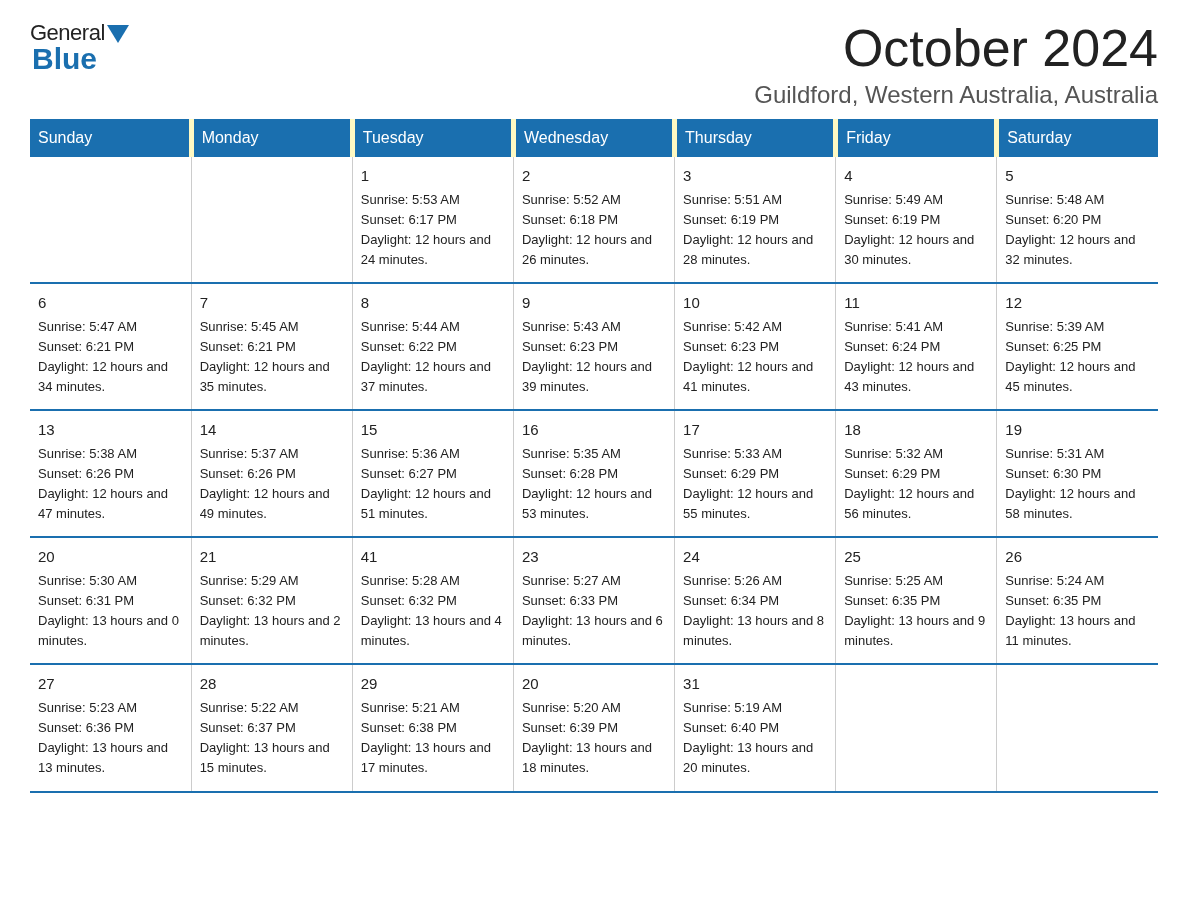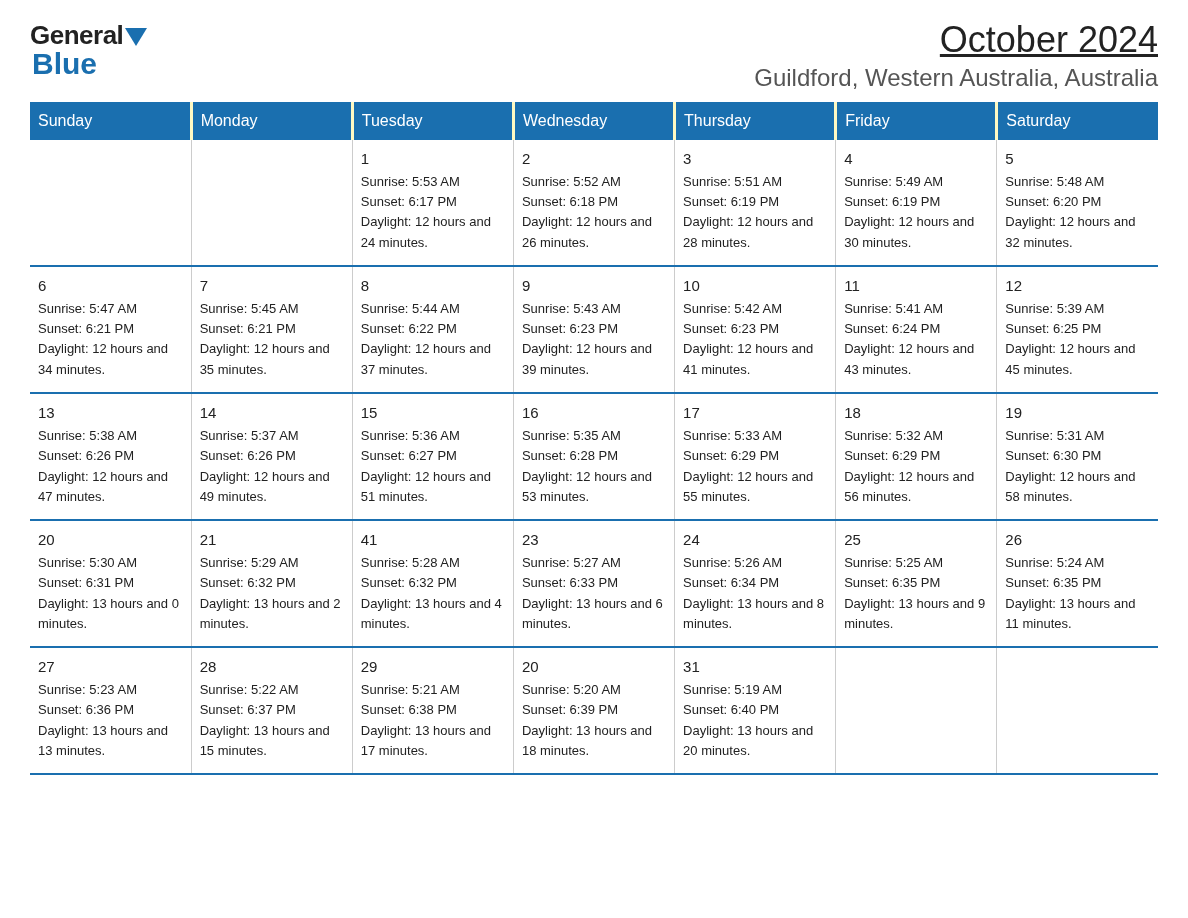--- a/index.html
+++ b/index.html
@@ -14,46 +14,45 @@
     .header {
       display: flex;
       justify-content: space-between;
       align-items: flex-start;
       margin-bottom: 10px;
     }
     .title-section {
       text-align: right;
     }
     .month-title {
-      font-size: 36px;
+      font-size: 52px;
       font-weight: normal;
       color: #222;
       line-height: 1.1;
-      text-decoration: underline;
     }
     .location {
       font-size: 24px;
       color: #555;
       margin-top: 4px;
     }
     .calendar {
       width: 100%;
       border-collapse: collapse;
       margin-top: 10px;
     }
     .calendar thead tr {
       background-color: #1a6faf;
       color: #fff;
     }
     .calendar thead th {
       padding: 10px 8px;
       text-align: left;
       font-size: 16px;
       font-weight: normal;
-      border-right: 3px solid #fef9c3;
+      border-right: 5px solid #fef9c3;
     }
     .calendar thead th:last-child {
       border-right: none;
     }
     .calendar tbody tr {
       border-bottom: 2px solid #1a6faf;
     }
     .calendar tbody td {
       vertical-align: top;
       padding: 8px 8px 12px 8px;
@@ -84,22 +83,22 @@
     .logo-wrapper {
       display: flex;
       flex-direction: column;
       align-items: flex-start;
     }
     .logo-line1 {
       display: flex;
       align-items: center;
     }
     .logo-general {
-      font-size: 26px;
-      font-weight: bold;
+      font-size: 22px;
+      font-weight: normal;
       color: #222;
       letter-spacing: -0.5px;
     }
     .logo-triangle {
       display: inline-block;
       width: 0;
       height: 0;
       border-left: 11px solid transparent;
       border-right: 11px solid transparent;
       border-top: 18px solid #1a6faf;

